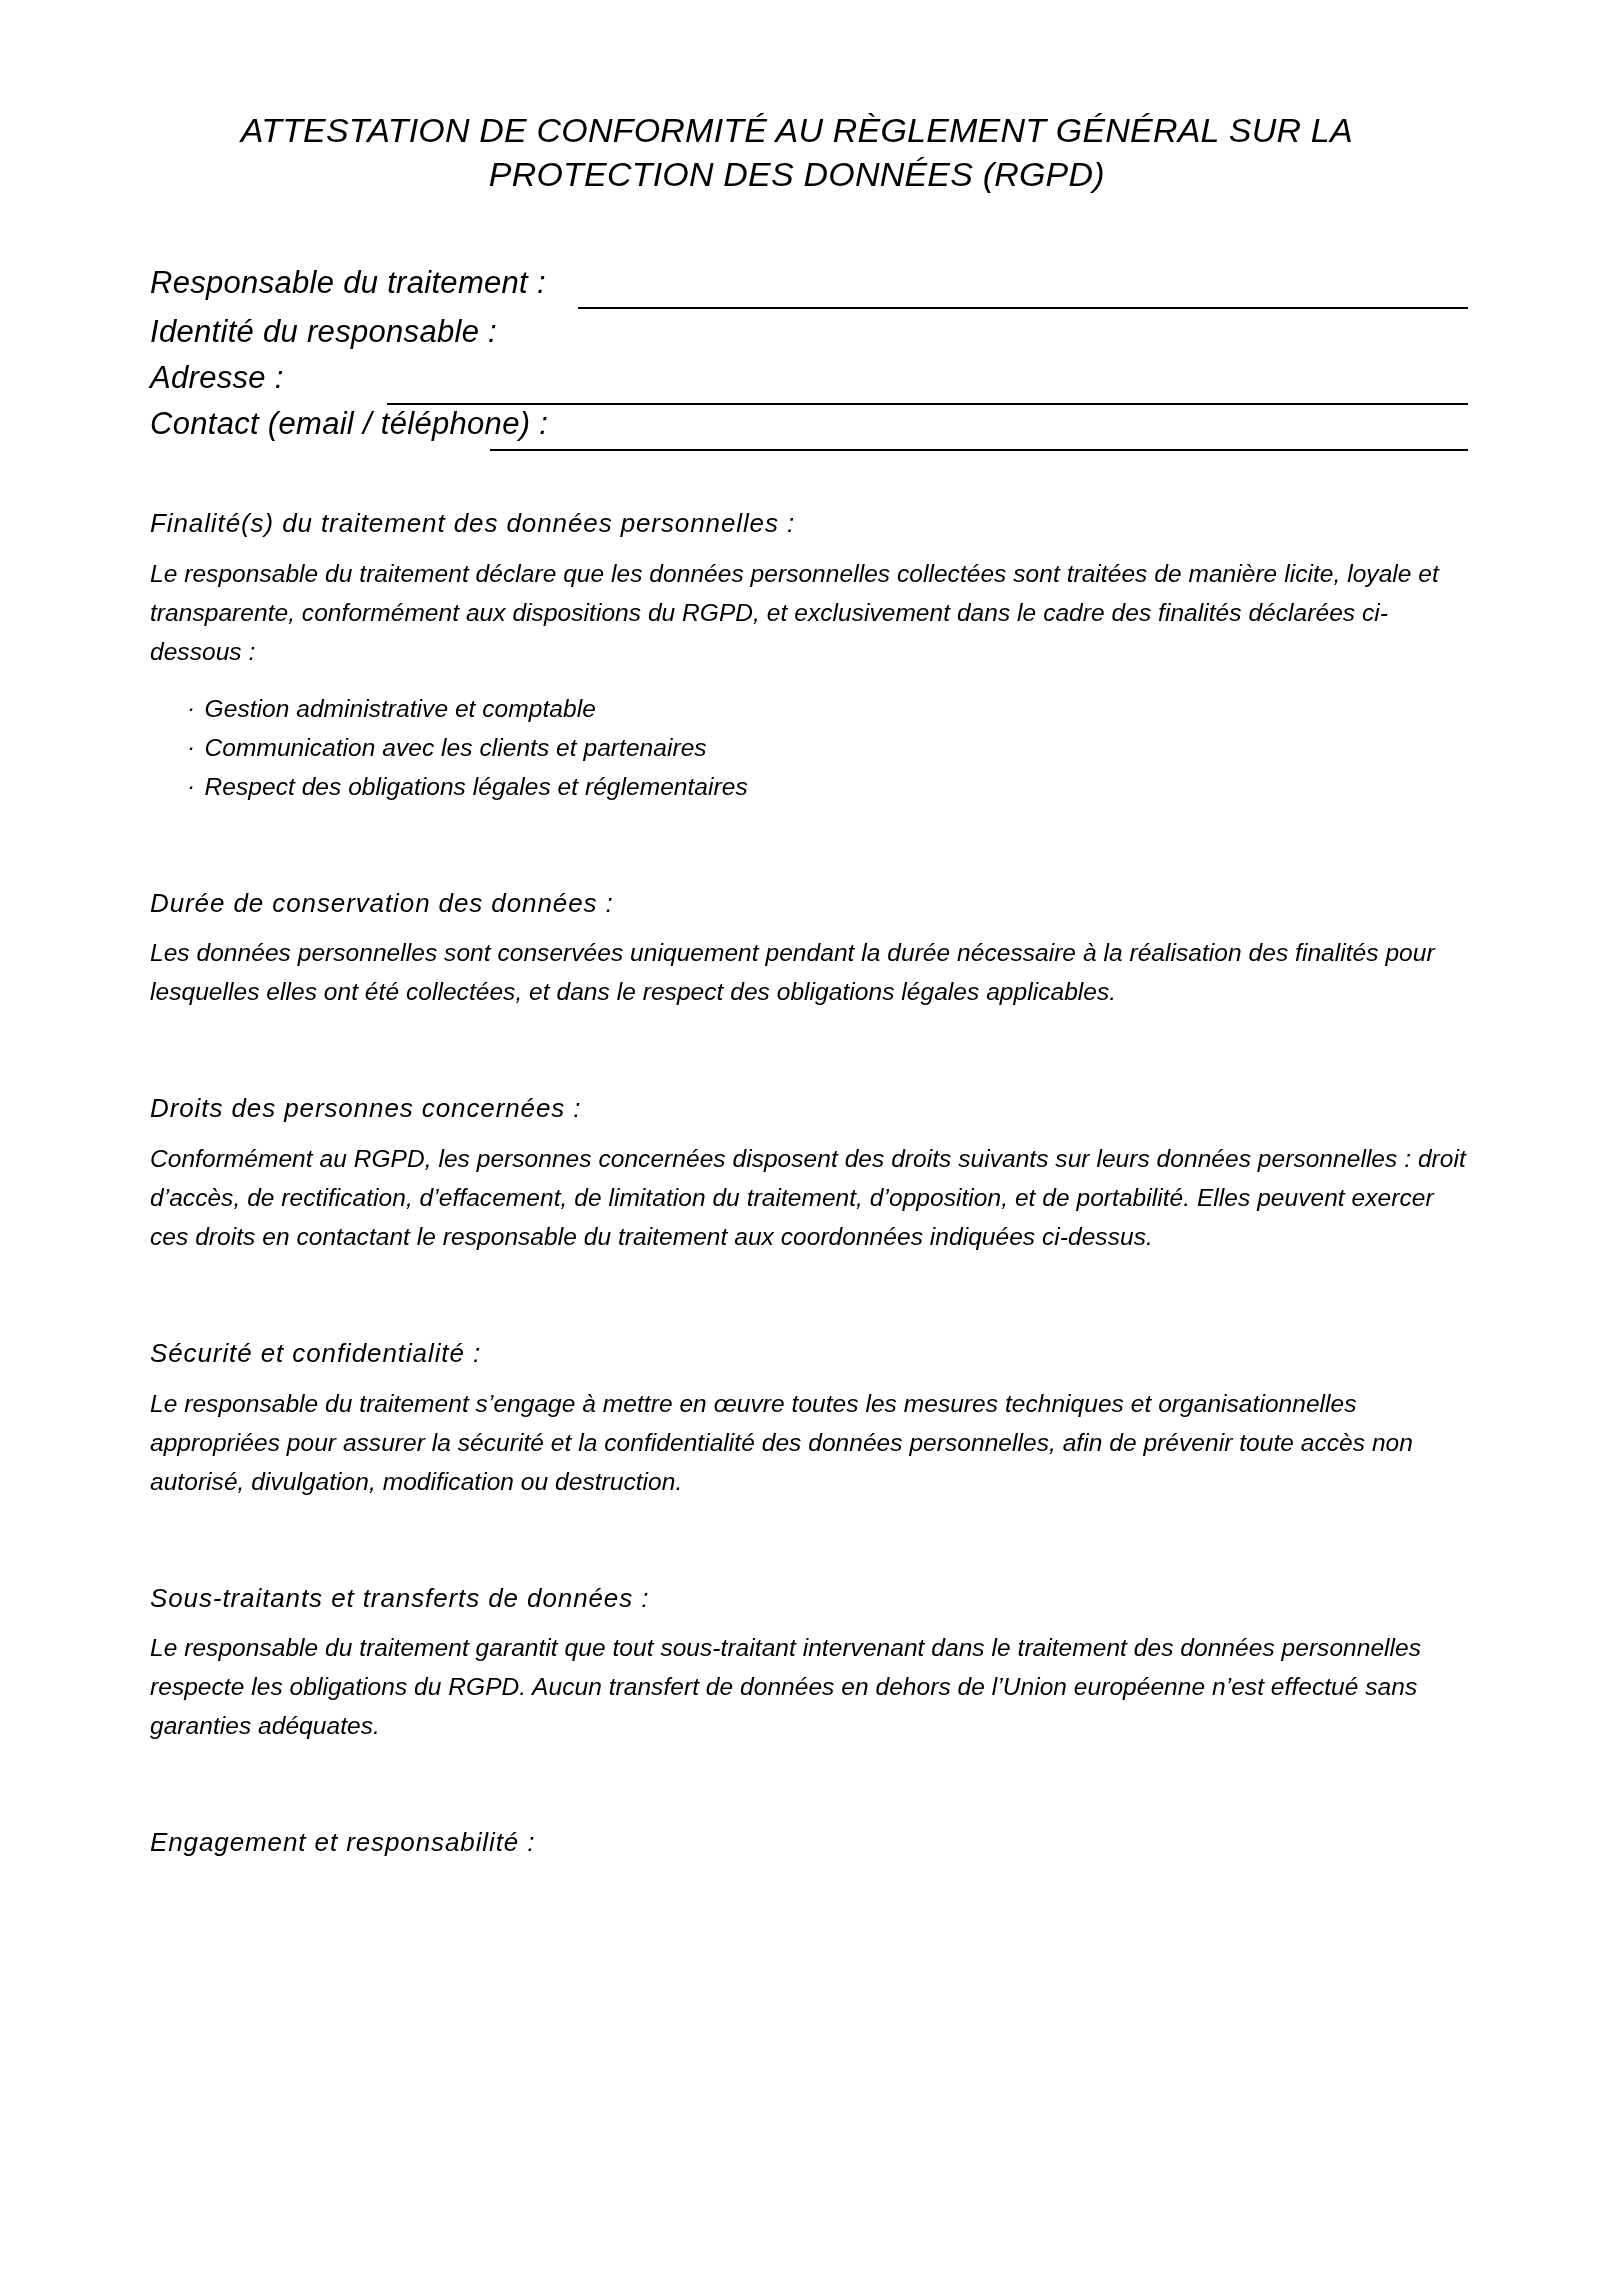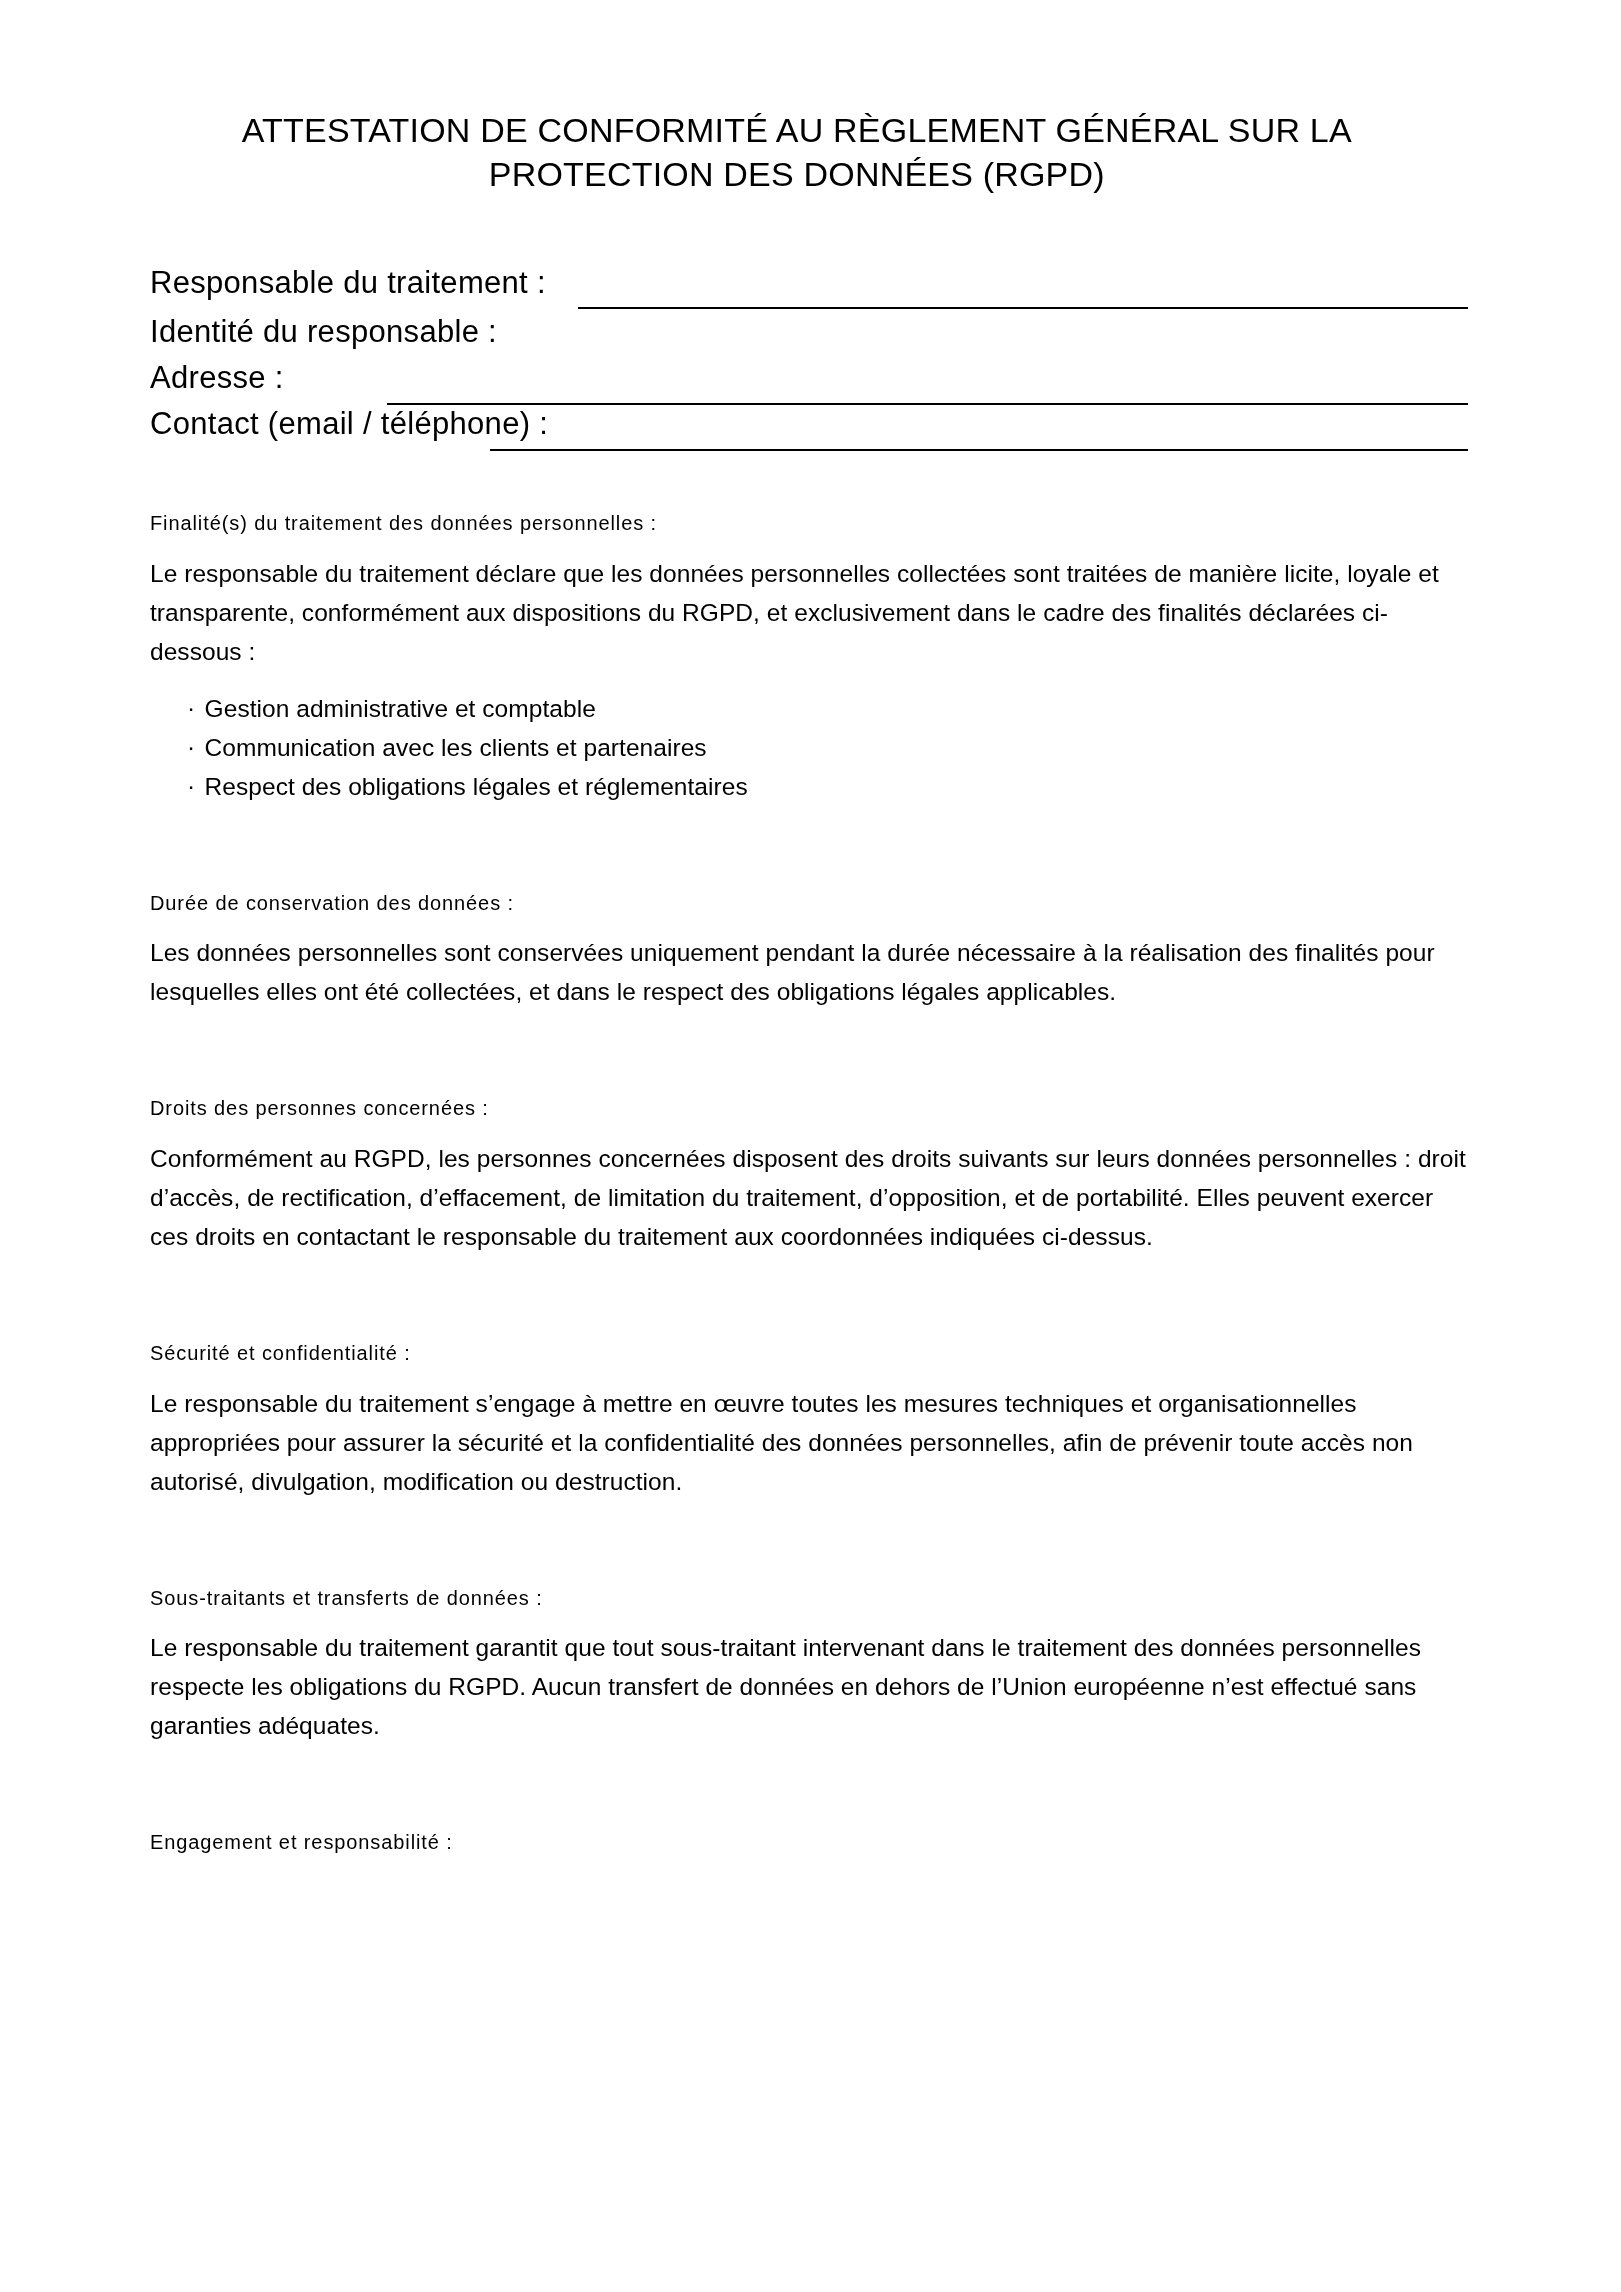--- a/index.html
+++ b/index.html
@@ -18,20 +18,21 @@
     height: 2293px;
     background: #ffffff;
     overflow: hidden;
     box-sizing: border-box;
   }
   .content {
     position: absolute;
     left: 150px;
     top: 0;
     width: 1318px;
+    font-style: italic;
   }
 
   
   .doc-title {
     margin: 0;
     padding-top: 108px;
     font-size: 34px;
     font-weight: normal;
     line-height: 1.30;
     text-align: center;
@@ -69,21 +70,21 @@
   .id-block .field-row {
     height: 46px;
     margin-bottom: 0;
   }
 
   
   .section {
     margin-top: 53px;
   }
   .section-heading {
-    font-size: 20px;
+    font-size: 26px;
     line-height: 30px;
     letter-spacing: 0.9px;
     margin: 0 0 15.7px 0;
     font-weight: normal;
   }
   .section-para {
     font-size: 24.5px;
     line-height: 39px;
     margin: 0;
     letter-spacing: 0.05px;

